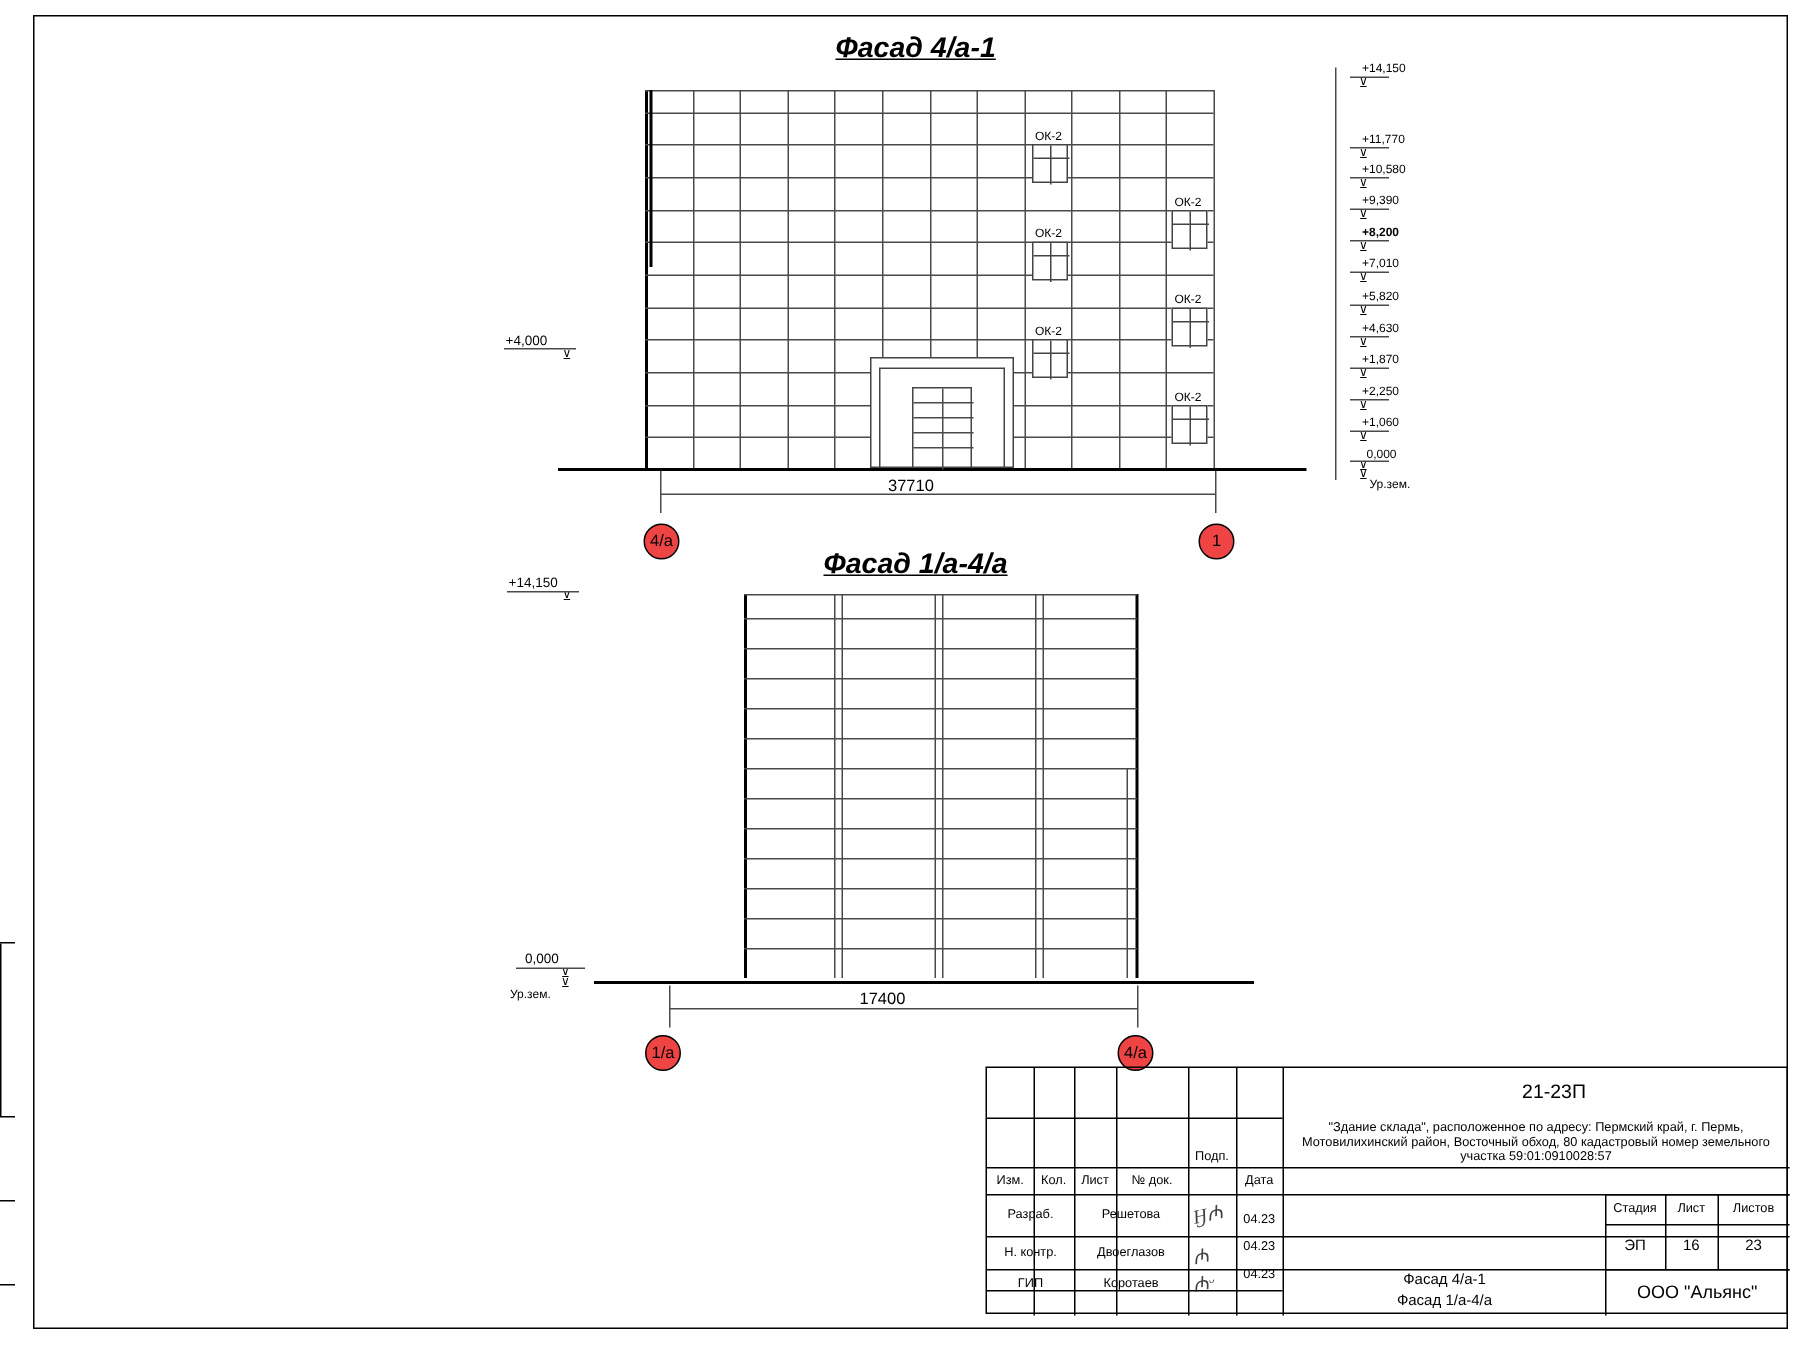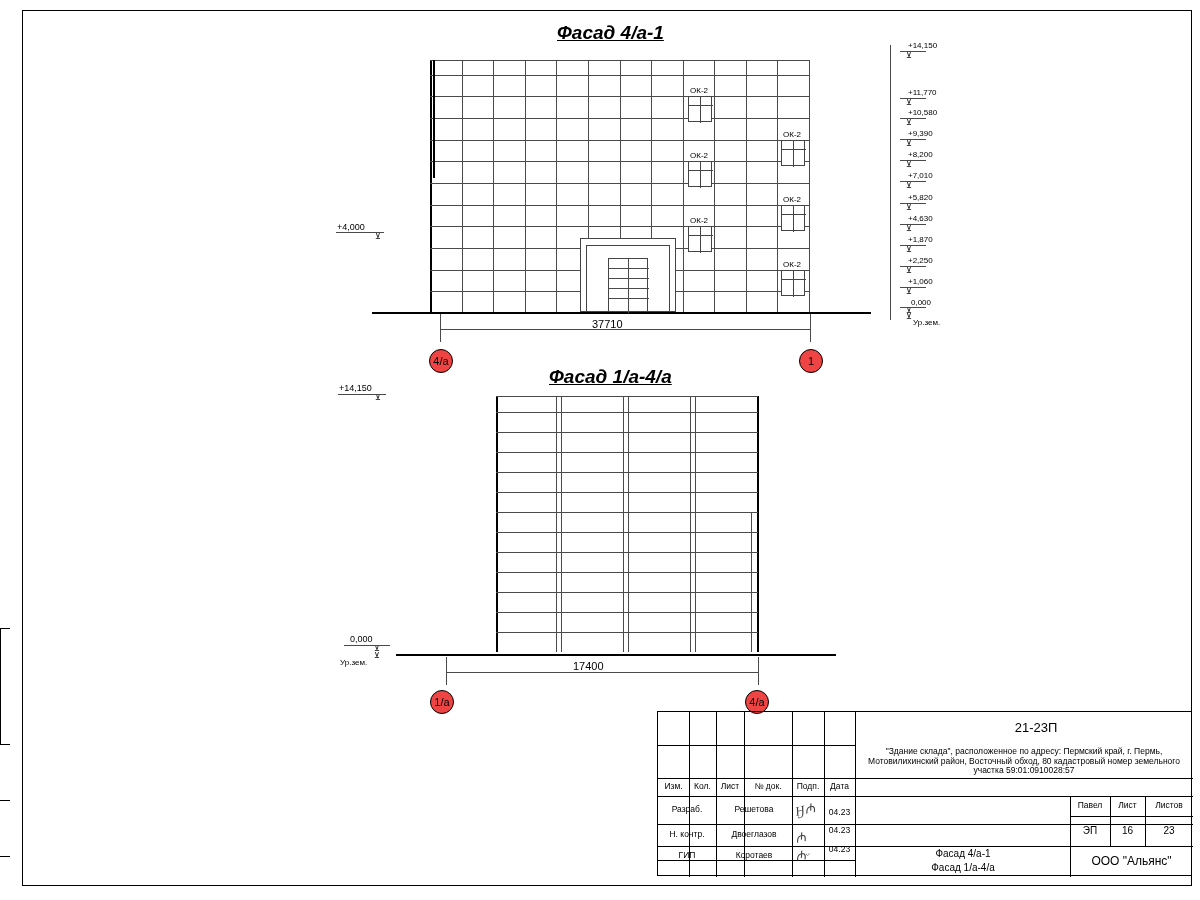--- a/index.html
+++ b/index.html
@@ -275,21 +275,21 @@
       <div class="ln h" style="left:900px;top:98px;width:26px;"></div>
 
       <div class="lbl sm" style="left:908px;top:108px;">+10,580</div>
       <div class="elev-tick" style="left:906px;top:119px;">⊻</div>
       <div class="ln h" style="left:900px;top:118px;width:26px;"></div>
 
       <div class="lbl sm" style="left:908px;top:129px;">+9,390</div>
       <div class="elev-tick" style="left:906px;top:140px;">⊻</div>
       <div class="ln h" style="left:900px;top:139px;width:26px;"></div>
 
-      <div class="lbl sm" style="left:908px;top:150px;">+8,200</div>
+      <div class="lbl sm" style="left:908px;top:150px;font-weight:bold;">+8,200</div>
       <div class="elev-tick" style="left:906px;top:161px;">⊻</div>
       <div class="ln h" style="left:900px;top:160px;width:26px;"></div>
 
       <div class="lbl sm" style="left:908px;top:171px;">+7,010</div>
       <div class="elev-tick" style="left:906px;top:182px;">⊻</div>
       <div class="ln h" style="left:900px;top:181px;width:26px;"></div>
 
       <div class="lbl sm" style="left:908px;top:193px;">+5,820</div>
       <div class="elev-tick" style="left:906px;top:204px;">⊻</div>
       <div class="ln h" style="left:900px;top:203px;width:26px;"></div>
@@ -393,21 +393,21 @@
     <div class="tb-line" style="left:487px;top:84px;width:1px;height:50px;"></div>
 
     <div class="tb-cell tb-big" style="left:197px;top:0;width:338px;height:33px;">21-23П</div>
 
     <div class="tb-cell small" style="left:200px;top:34px;width:332px;height:31px;padding:0 3px;">"Здание склада", расположенное по адресу: Пермский край, г. Пермь, Мотовилихинский район, Восточный обход, 80 кадастровый номер земельного участка 59:01:0910028:57</div>
 
     <div class="tb-cell small" style="left:0;top:66px;width:31px;height:18px;">Изм.</div>
     <div class="tb-cell small" style="left:31px;top:66px;width:27px;height:18px;">Кол.</div>
     <div class="tb-cell small" style="left:58px;top:66px;width:28px;height:18px;">Лист</div>
     <div class="tb-cell small" style="left:86px;top:66px;width:48px;height:18px;">№ док.</div>
-    <div class="tb-cell small" style="left:134px;top:66px;width:32px;height:18px;">Подп.</div>
+    <div class="tb-cell small" style="left:134px;top:50px;width:32px;height:18px;">Подп.</div>
     <div class="tb-cell small" style="left:166px;top:66px;width:31px;height:18px;">Дата</div>
 
     <div class="tb-cell small" style="left:0;top:84px;width:58px;height:28px;text-align:right;">Разраб.</div>
     <div class="tb-cell small" style="left:58px;top:84px;width:76px;height:28px;">Решетова</div>
     <div class="tb-cell small" style="left:166px;top:92px;width:31px;height:18px;">04.23</div>
 
     <div class="tb-cell small" style="left:0;top:112px;width:58px;height:22px;">Н. контр.</div>
     <div class="tb-cell small" style="left:58px;top:112px;width:76px;height:22px;">Двоеглазов</div>
     <div class="tb-cell small" style="left:166px;top:112px;width:31px;height:14px;">04.23</div>
 
@@ -416,21 +416,21 @@
     <div class="tb-cell small" style="left:166px;top:131px;width:31px;height:14px;">04.23</div>
 
     <div class="sig" style="left:137px;top:88px;">Ӈ₼</div>
     <div class="sig" style="left:137px;top:116px;">₼</div>
     <div class="sig" style="left:137px;top:134px;">₼ᵕ</div>
 
 
     <div class="tb-cell" style="left:198px;top:134px;width:214px;height:16px;">Фасад 4/а-1</div>
     <div class="tb-cell" style="left:198px;top:148px;width:214px;height:16px;">Фасад 1/а-4/а</div>
 
-    <div class="tb-cell small" style="left:412px;top:84px;width:40px;height:20px;">Павел</div>
+    <div class="tb-cell small" style="left:412px;top:84px;width:40px;height:20px;">Стадия</div>
     <div class="tb-cell small" style="left:452px;top:84px;width:35px;height:20px;">Лист</div>
     <div class="tb-cell small" style="left:487px;top:84px;width:48px;height:20px;">Листов</div>
 
     <div class="tb-cell" style="left:412px;top:104px;width:40px;height:30px;">ЭП</div>
     <div class="tb-cell" style="left:452px;top:104px;width:35px;height:30px;">16</div>
     <div class="tb-cell" style="left:487px;top:104px;width:48px;height:30px;">23</div>
 
     <div class="tb-cell" style="left:412px;top:134px;width:123px;height:31px;font-size:12px;">ООО "Альянс"</div>
   </div>
 

